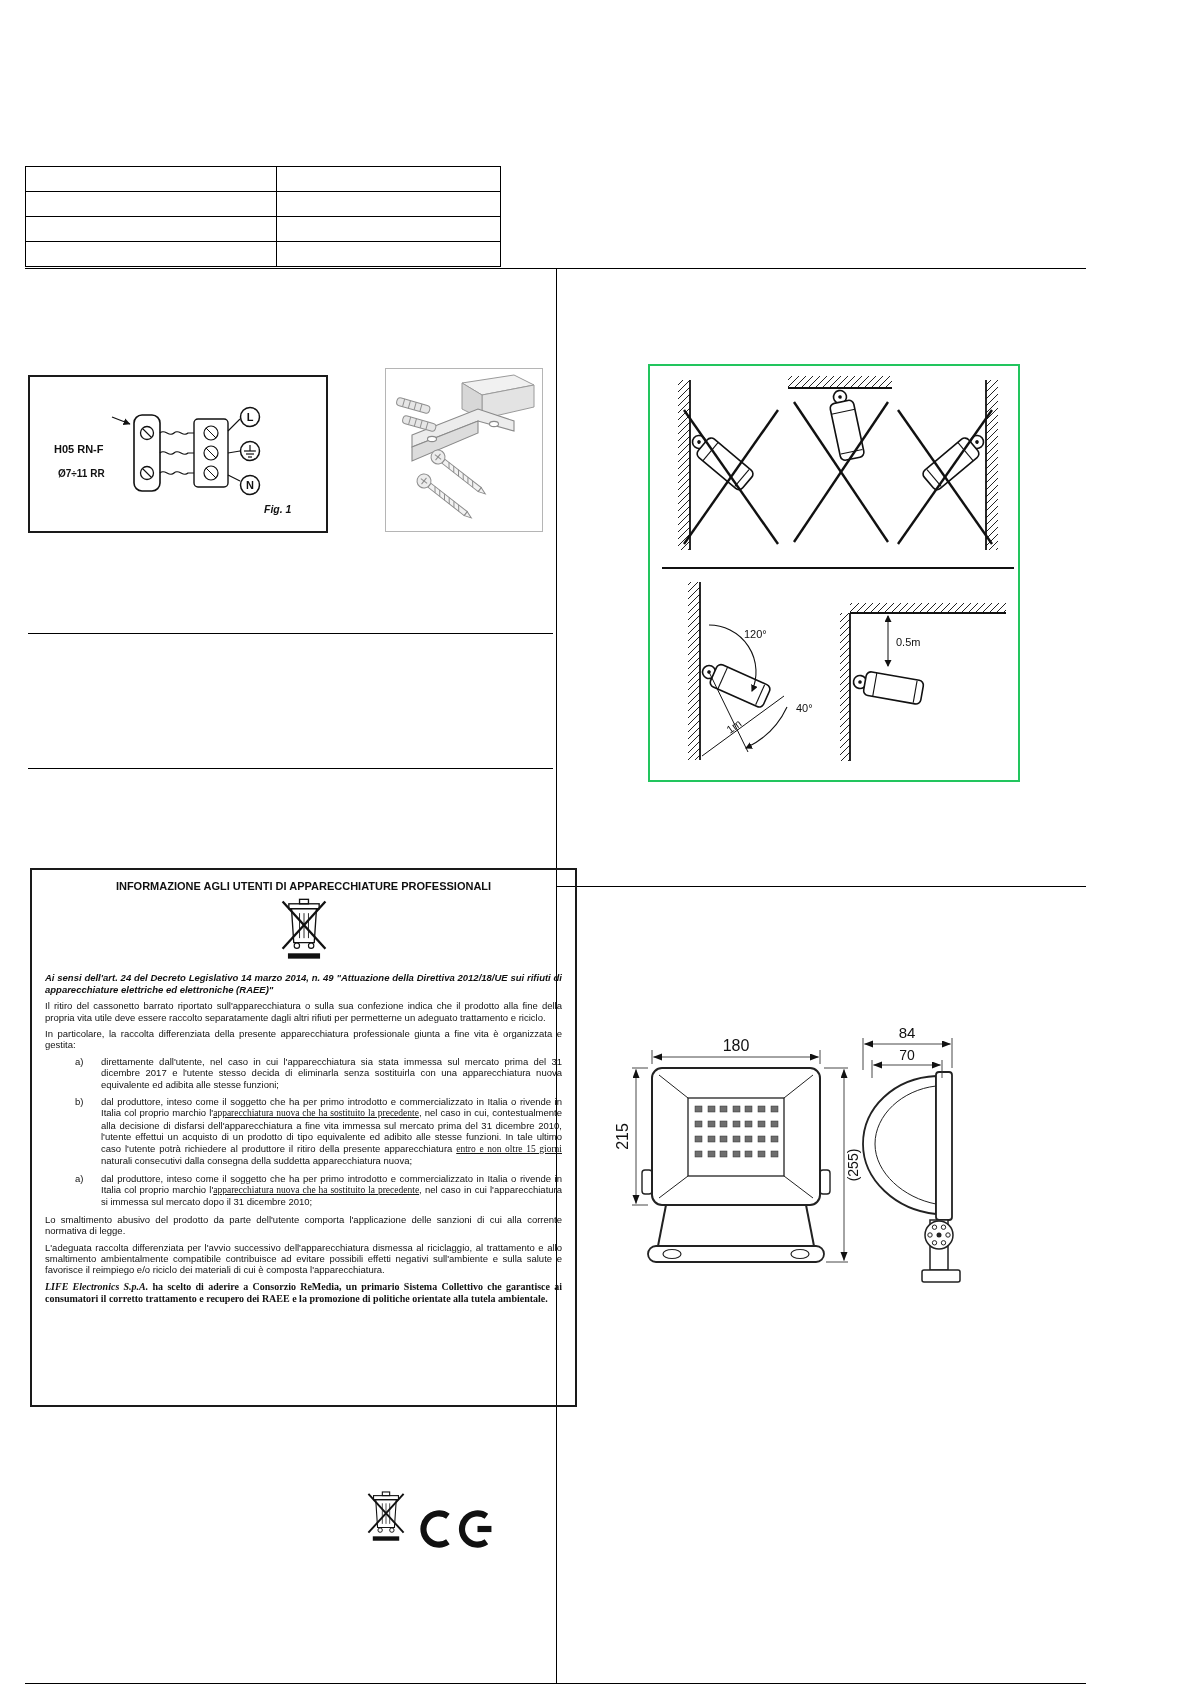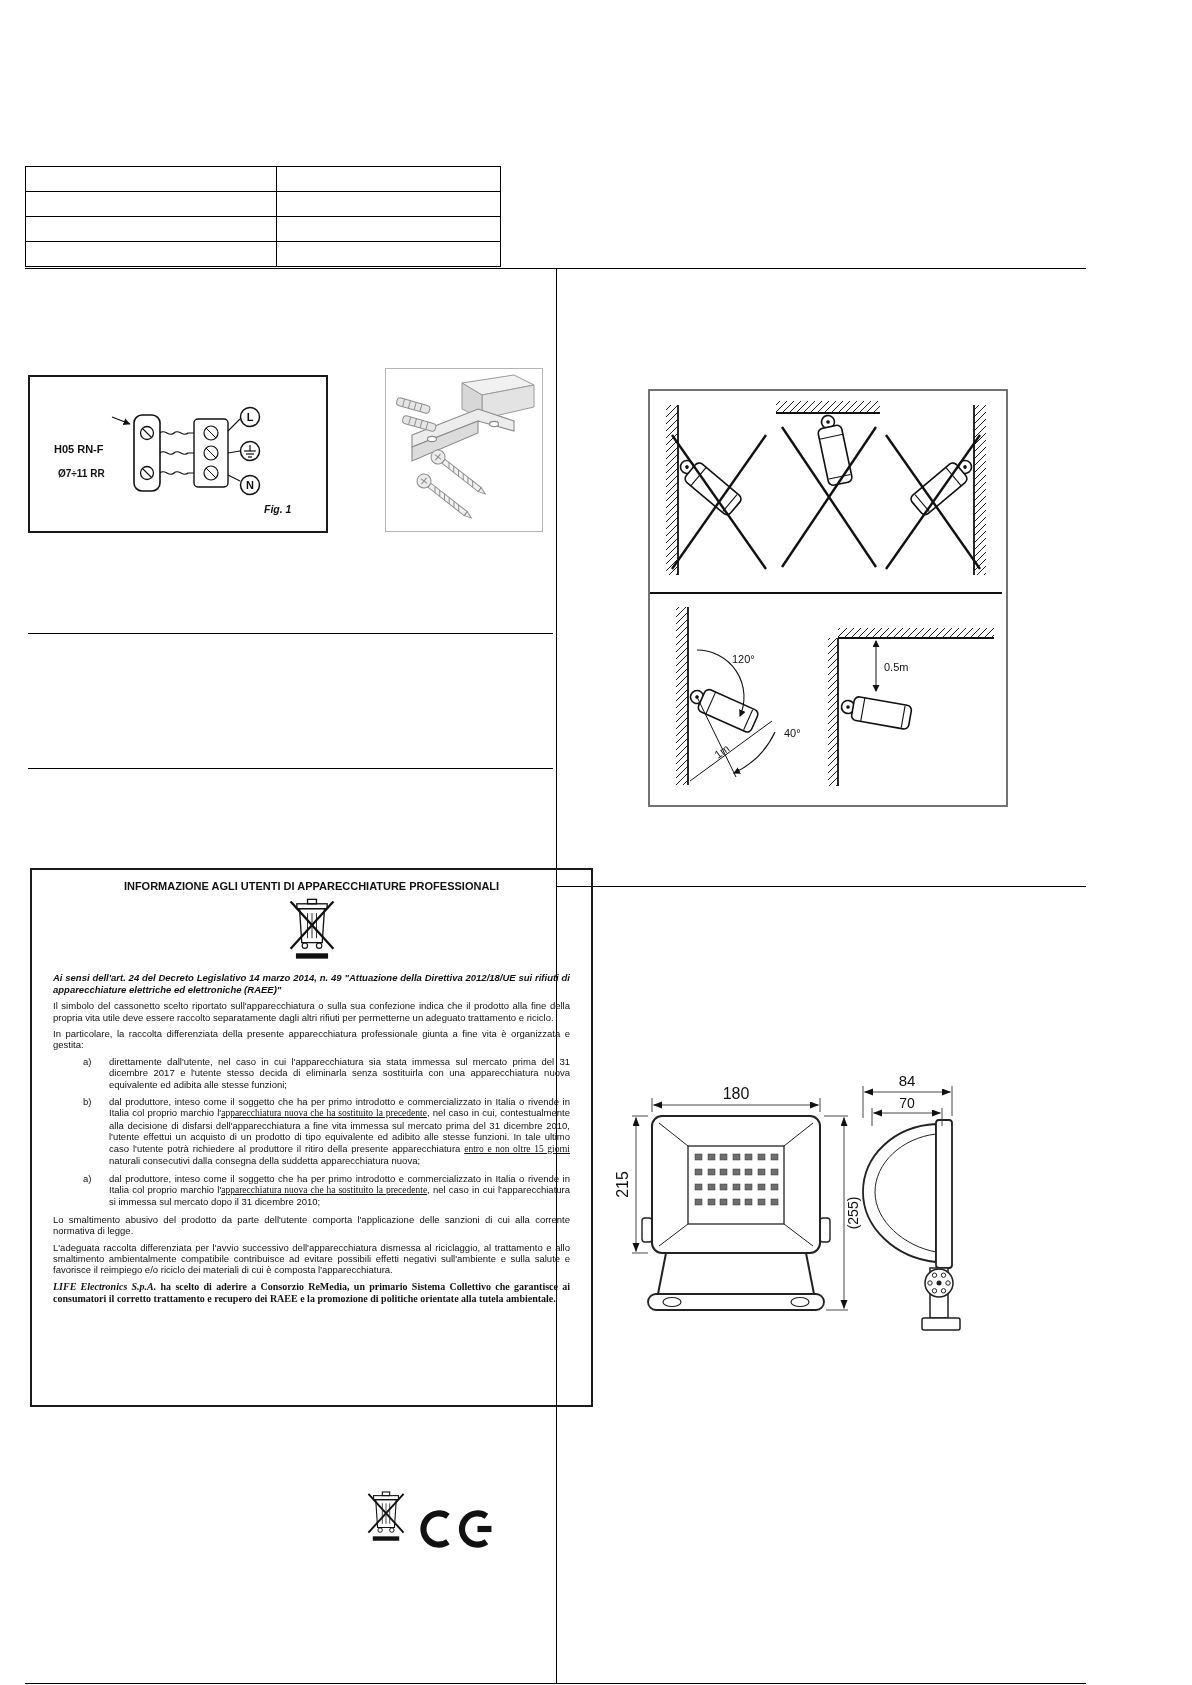--- a/index.html
+++ b/index.html
@@ -8,25 +8,25 @@
   .hline{position:absolute;height:1px;background:#000;}
   .vline{position:absolute;width:1px;background:#000;}
 
   table.spec{position:absolute;left:25px;top:166px;width:476px;border-collapse:collapse;}
   table.spec td{border:1px solid #000;height:22px;font-size:10px;padding:1px 5px;}
   table.spec td.c1{width:240px;}
 
   .figbox{position:absolute;background:#fff;}
   #fig1{left:28px;top:375px;width:296px;height:154px;border:2px solid #1a1a1a;}
   #anchors{left:385px;top:368px;width:156px;height:162px;border:1px solid #b5b5b5;}
-  #orient{left:648px;top:389px;width:356px;height:414px;border:2px solid #737373;}
-  #dims{left:600px;top:1020px;width:410px;height:290px;margin-top:48px;}
+  #orient{left:648px;top:364px;width:356px;height:414px;border:2px solid #22c55e;padding-left:12px;}
+  #dims{left:600px;top:1020px;width:410px;height:290px;}
 
   .weee-box{position:absolute;left:30px;top:868px;width:517px;height:521px;border:2px solid #1a1a1a;
-            padding:8px 21px 6px;font-size:9.5px;line-height:11.4px;text-align:justify;overflow:hidden;}
+            padding:8px 13px 6px;font-size:9.5px;line-height:11.4px;text-align:justify;overflow:hidden;}
   .weee-title{font-weight:bold;font-size:11px;text-align:center;margin:2px 0 5px;line-height:13px;}
   .weee-icon-wrap{text-align:center;margin:2px 0 6px;}
   .law{font-weight:bold;font-style:italic;margin:0 0 7px;}
   .weee-box p{margin:0 0 5px;}
   .li{position:relative;padding-left:56px;margin:0 0 6px;}
   .li .lbl{position:absolute;left:30px;}
   .u{text-decoration:underline;font-family:Liberation Serif, serif;}
   .closing{font-weight:bold;font-size:10px;line-height:12px;font-family:Liberation Serif, serif;}
   .closing .co{font-style:italic;}
 
@@ -265,21 +265,21 @@
         <line x1="30" y1="17" x2="30" y2="45" stroke="#111" stroke-width="1"></line>
         <line x1="35" y1="17" x2="35" y2="45" stroke="#111" stroke-width="1"></line>
         <circle cx="22" cy="53.5" r="3" fill="none" stroke="#111" stroke-width="1.3"></circle>
         <circle cx="38" cy="53.5" r="3" fill="none" stroke="#111" stroke-width="1.3"></circle>
         <line x1="6" y1="4" x2="54" y2="57" stroke="#111" stroke-width="2.6"></line>
         <line x1="54" y1="4" x2="6" y2="57" stroke="#111" stroke-width="2.6"></line>
         <rect x="12" y="62" width="36" height="6" fill="#111" stroke="none"></rect>
       </svg>
     </div>
     <p class="law">Ai sensi dell'art. 24 del Decreto Legislativo 14 marzo 2014, n. 49 "Attuazione della Direttiva 2012/18/UE sui rifiuti di apparecchiature elettriche ed elettroniche (RAEE)"</p>
-    <p>Il simbolo del cassonetto scelto riportato sull'apparecchiatura o sulla sua confezione indica che il prodotto alla fine della propria vita utile deve essere raccolto separatamente dagli altri rifiuti per permetterne un adeguato trattamento e riciclo.</p>
+    <p>Il ritiro del cassonetto barrato riportato sull'apparecchiatura o sulla sua confezione indica che il prodotto alla fine della propria vita utile deve essere raccolto separatamente dagli altri rifiuti per permetterne un adeguato trattamento e riciclo.</p>
     <p>In particolare, la raccolta differenziata della presente apparecchiatura professionale giunta a fine vita è organizzata e gestita:</p>
 
     <div class="li">
       <span class="lbl">a)</span>
       <span>direttamente dall'utente, nel caso in cui l'apparecchiatura sia stata immessa sul mercato prima del 31 dicembre 2017 e l'utente stesso decida di eliminarla senza sostituirla con una apparecchiatura nuova equivalente ed adibita alle stesse funzioni;</span>
     </div>
 
     <div class="li">
       <span class="lbl">b)</span>
       <span><span>dal produttore, inteso come il soggetto che ha per primo introdotto e commercializzato in Italia o rivende in Italia col proprio marchio l'</span><span class="u">apparecchiatura nuova che ha sostituito la precedente</span><span>, nel caso in cui, contestualmente alla decisione di disfarsi dell'apparecchiatura a fine vita immessa sul mercato prima del 31 dicembre 2010, l'utente effettui un acquisto di un prodotto di tipo equivalente ed adibito alle stesse funzioni. In tale ultimo caso l'utente potrà richiedere al produttore il ritiro della presente apparecchiatura </span><span class="u">entro e non oltre 15 giorni</span><span> naturali consecutivi dalla consegna della suddetta apparecchiatura nuova;</span></span>

